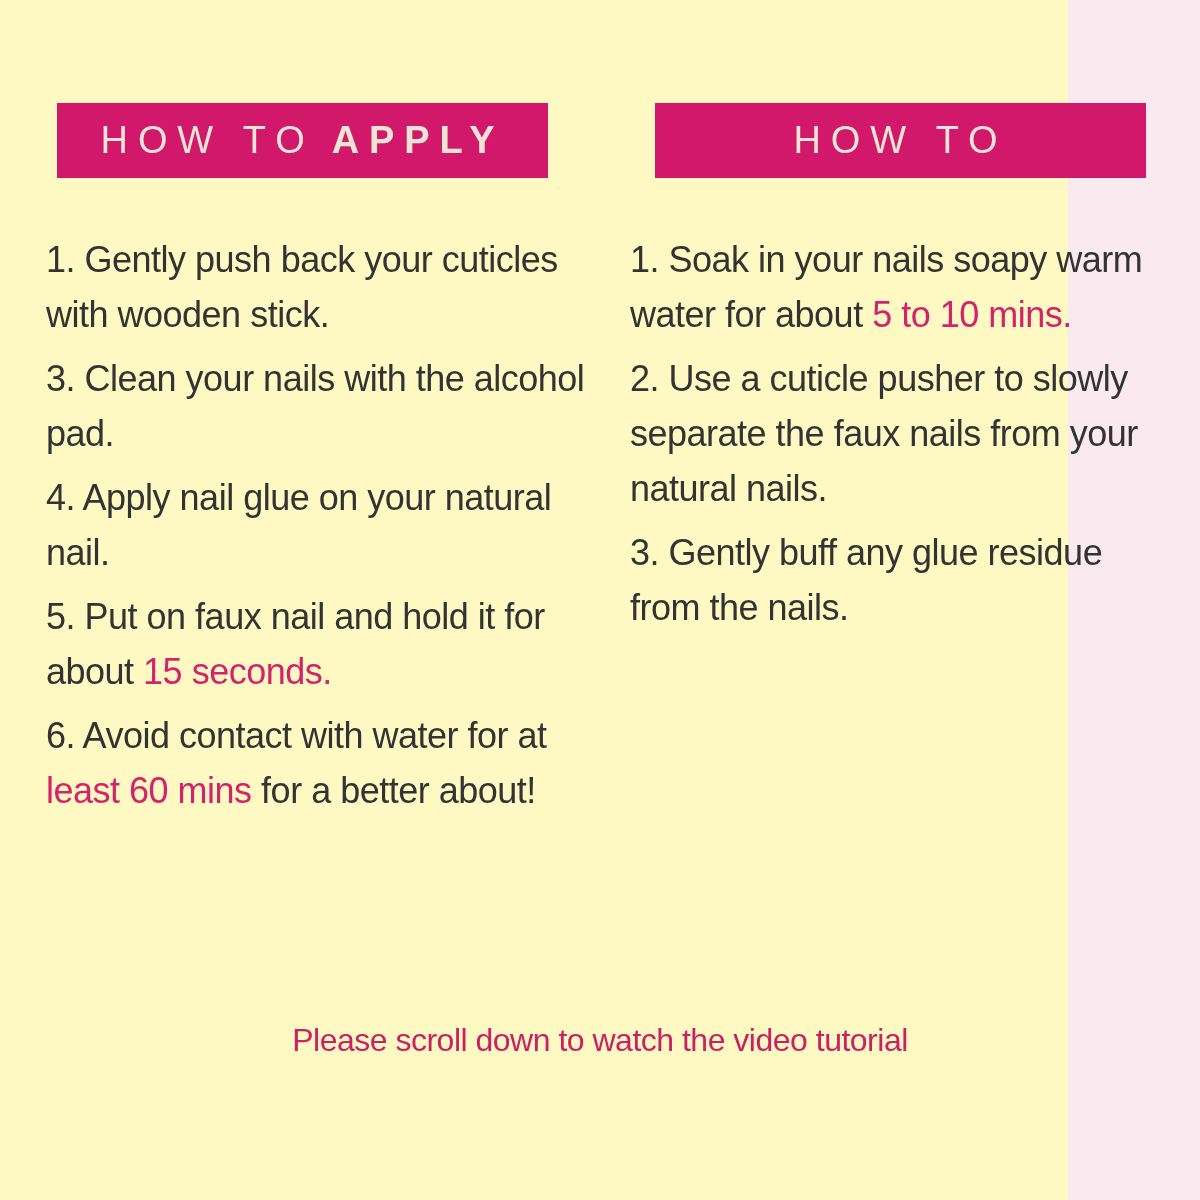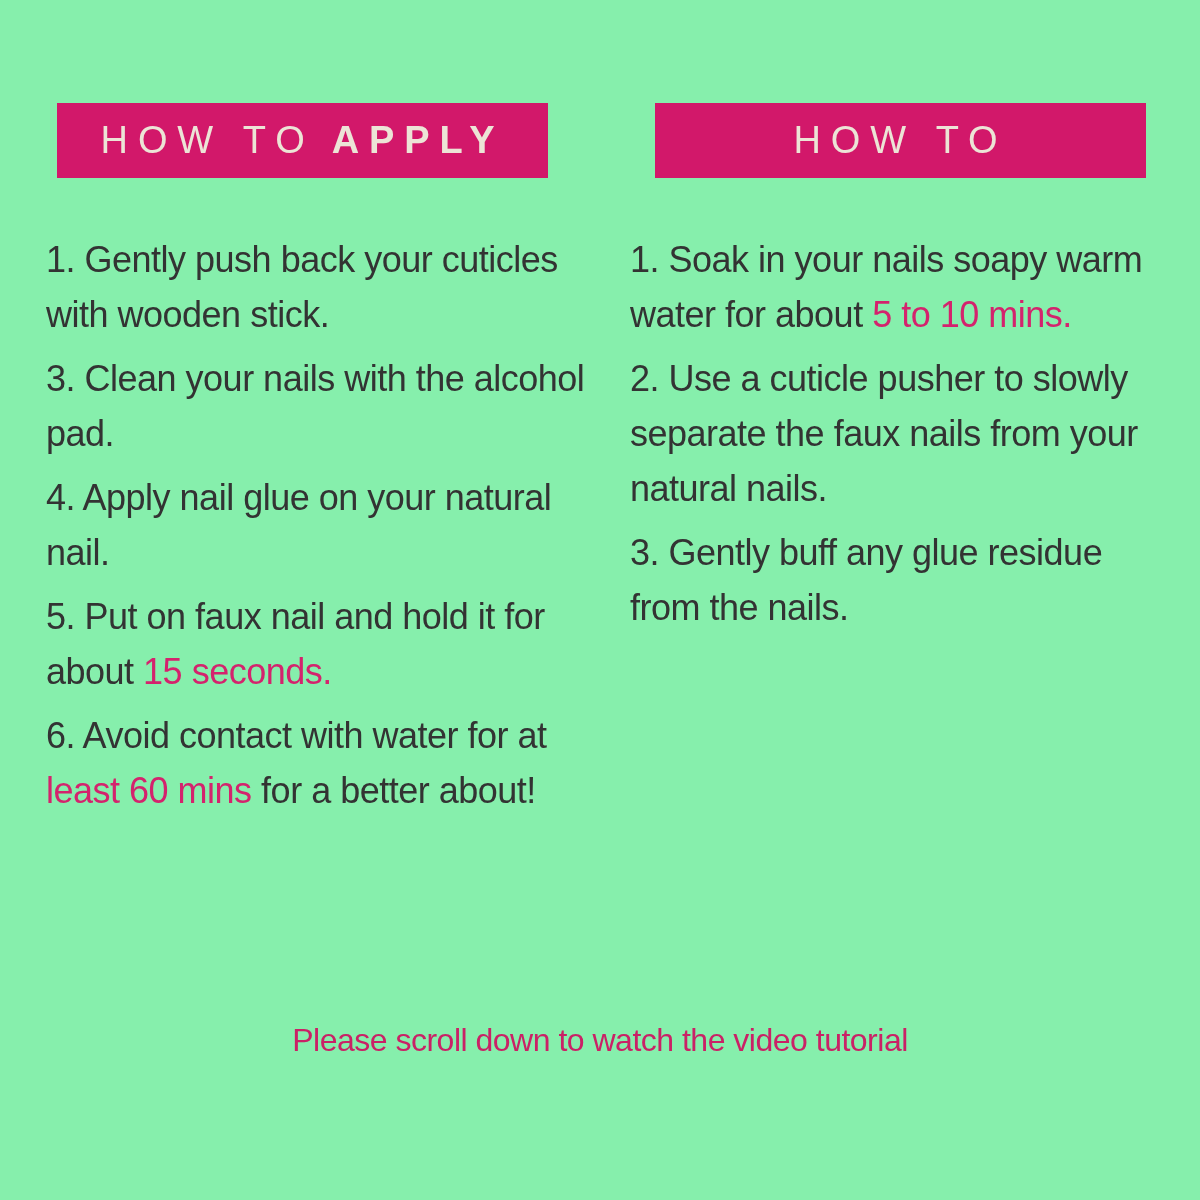--- a/index.html
+++ b/index.html
@@ -8,23 +8,23 @@
   }
   body {
     width: 1200px;
     height: 1200px;
     background: #fbe9f0;
     font-family: "Liberation Sans", "DejaVu Sans", sans-serif;
     overflow: hidden;
   }
   .canvas {
     position: relative;
-    width: 1200px;
+    width: 1068px;
     height: 1200px;
-    background: #86efac;
+    background: #fef9c3;
   }
   .banner {
     position: absolute;
     top: 103px;
     width: 491px;
     height: 75px;
     background: #d2186a;
     color: #ece4d6;
     display: flex;
     align-items: center;

